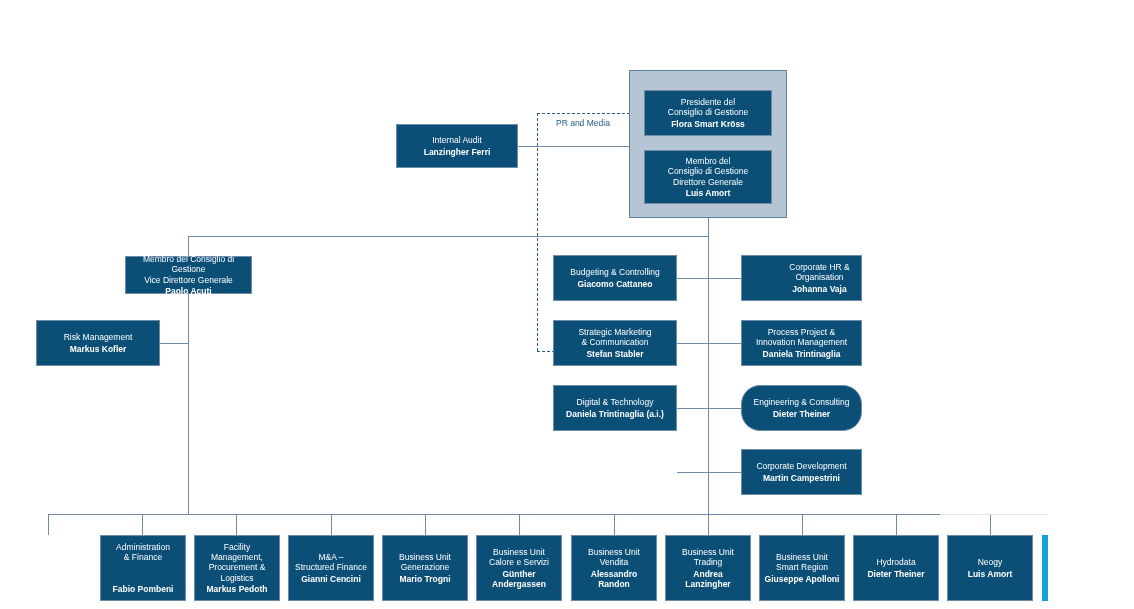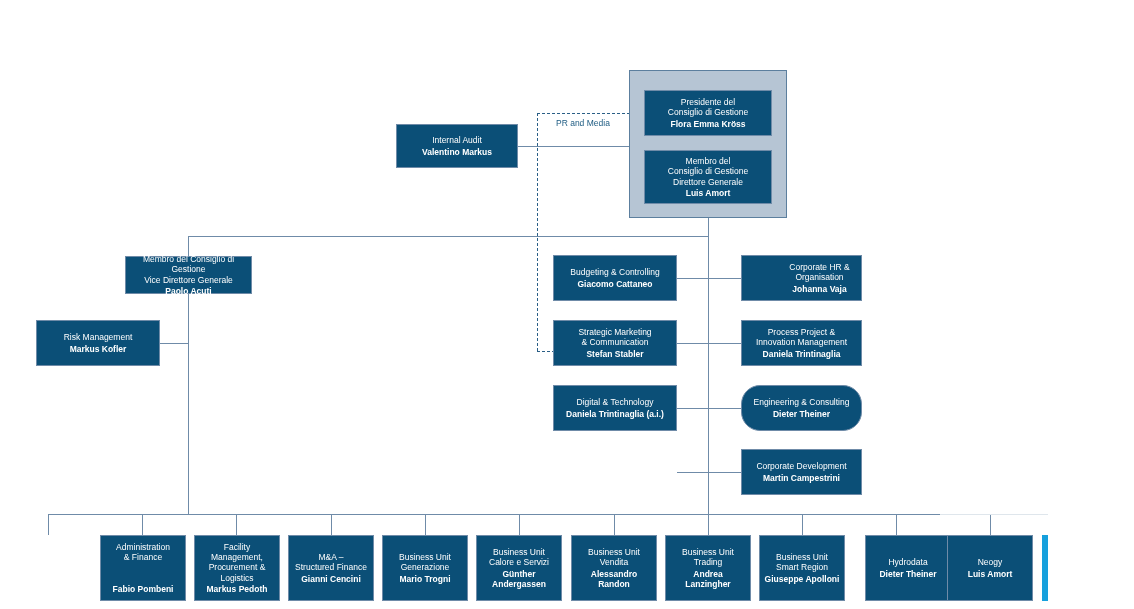--- a/index.html
+++ b/index.html
@@ -140,35 +140,35 @@
 
   <div class="dash h" style="left:537px; top:113px; width:108px;"></div>
   <div class="dash v" style="left:537px; top:113px; height:238px;"></div>
   <div class="dash h" style="left:537px; top:351px; width:18px;"></div>
 
   <div class="exec-panel" style="left:629px; top:70px; width:158px; height:148px;"></div>
 
   <div class="node exec" style="left:644px; top:90px; width:128px; height:46px;">
     <div class="title">Presidente del
 Consiglio di Gestione</div>
-    <div class="person">Flora Emma Kröss</div>
+    <div class="person">Flora Smart Kröss</div>
   </div>
 
   <div class="node exec" style="left:644px; top:150px; width:128px; height:54px;">
     <div class="title">Membro del
 Consiglio di Gestione
 Direttore Generale</div>
     <div class="person">Luis Amort</div>
   </div>
 
   <div class="label-free" style="left:556px; top:118px;">PR and Media</div>
 
   <div class="node" style="left:396px; top:124px; width:122px; height:44px;">
     <div class="title">Internal Audit</div>
-    <div class="person">Valentino Markus</div>
+    <div class="person">Lanzingher Ferri</div>
   </div>
 
   <div class="node" style="left:125px; top:256px; width:127px; height:38px;">
     <div class="title">Membro del Consiglio di
 Gestione
 Vice Direttore Generale</div>
     <div class="person">Paolo Acuti</div>
   </div>
 
   <div class="node" style="left:36px; top:320px; width:124px; height:46px;">
@@ -262,21 +262,21 @@
     <div class="person">Andrea
 Lanzingher</div>
   </div>
 
   <div class="node" style="left:759px; top:535px; width:86px; height:66px;">
     <div class="title">Business Unit
 Smart Region</div>
     <div class="person">Giuseppe Apolloni</div>
   </div>
 
-  <div class="node" style="left:853px; top:535px; width:86px; height:66px;margin-left:12px;">
+  <div class="node" style="left:853px; top:535px; width:86px; height:66px;">
     <div class="title">Hydrodata</div>
     <div class="person">Dieter Theiner</div>
   </div>
 
   <div class="node" style="left:947px; top:535px; width:86px; height:66px;">
     <div class="title">Neogy</div>
     <div class="person">Luis Amort</div>
   </div>
 
   <div class="node accent" style="left:1042px; top:535px; width:86px; height:66px;">

